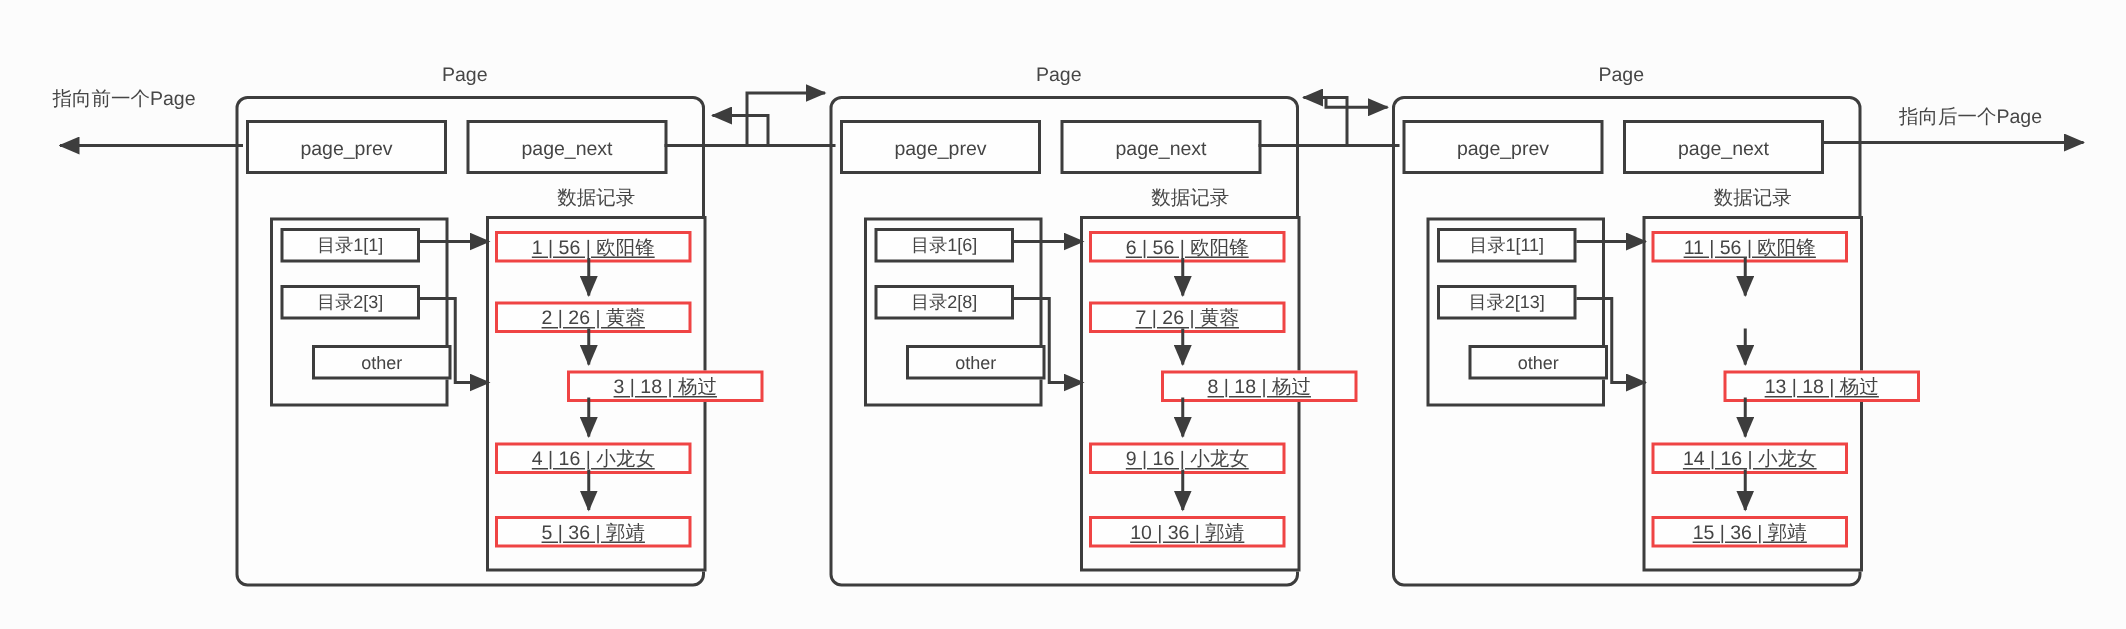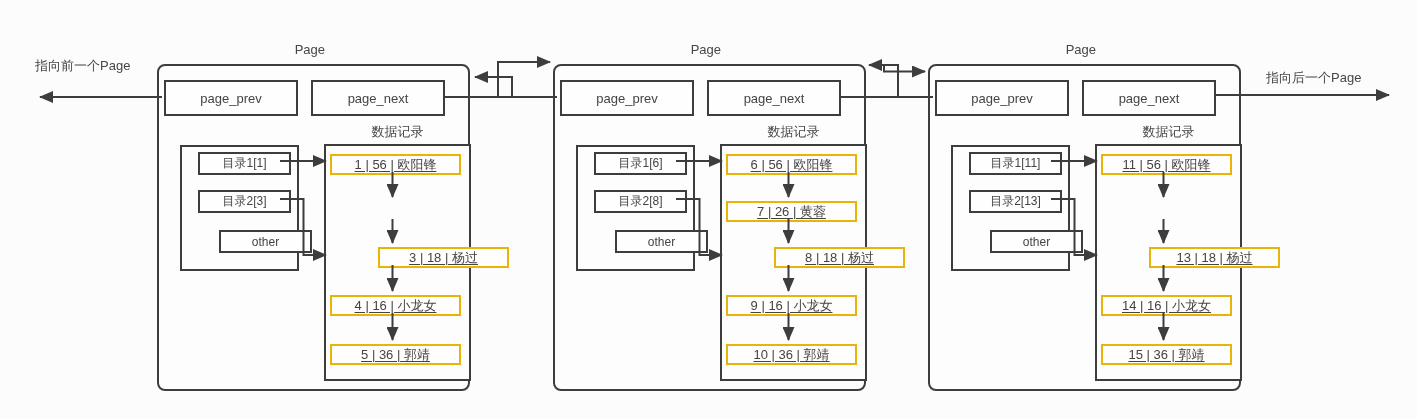--- a/index.html
+++ b/index.html
@@ -55,42 +55,42 @@
   .dir-container{
     position:absolute;
     left:21px;top:79px;
     width:119px;height:126px;
     border:2px solid #3d3d3d;
     box-sizing:border-box;
     background:#fdfdfd;
   }
   .dir-box{
     position:absolute;
-    left:16px;width:93px;height:23px;
+    left:5px;width:93px;height:23px;
     border:2px solid #3d3d3d;
     box-sizing:border-box;
     background:#fefefe;
     display:flex;align-items:center;justify-content:center;
     font-size:12px;color:#444;
   }
   .dir-box.d1{top:5px;}
   .dir-box.d2{top:43px;}
   .dir-box.d3{top:83px;margin-left:21px;}
   .rec-container{
     position:absolute;
     left:165px;top:78px;
     width:147px;height:237px;
     border:2px solid #3d3d3d;
     box-sizing:border-box;
     background:#fdfdfd;
   }
   .rec{
     position:absolute;
     left:4px;width:131px;height:21px;
-    border:2px solid #eab308;
+    border:2px solid #ef4444;
     box-sizing:border-box;
     background:#fefefe;
     display:flex;align-items:center;justify-content:center;
     font-size:13px;color:#444;
     text-decoration:underline;
     text-underline-offset:2px;
     white-space:nowrap;
   }
   .rec.r1{top:8px;}
   .rec.r2{top:55px;}
@@ -130,20 +130,21 @@
       <div class="pbox prev">page_prev</div>
       <div class="pbox next">page_next</div>
       <div class="records-title">数据记录</div>
       <div class="dir-container">
         <div class="dir-box d1">目录1[1]</div>
         <div class="dir-box d2">目录2[3]</div>
         <div class="dir-box d3">other</div>
       </div>
       <div class="rec-container">
         <div class="rec r1">1 | 56 | 欧阳锋</div>
+        <div class="rec r2">2 | 26 | 黄蓉</div>
         <div class="rec r3">3 | 18 | 杨过</div>
         <div class="rec r4">4 | 16 | 小龙女</div>
         <div class="rec r5">5 | 36 | 郭靖</div>
       </div>
     </div>
   </div>
 
   <div class="page" style="left:553px">
     <div class="page-title">Page</div>
     <div class="page-box">

